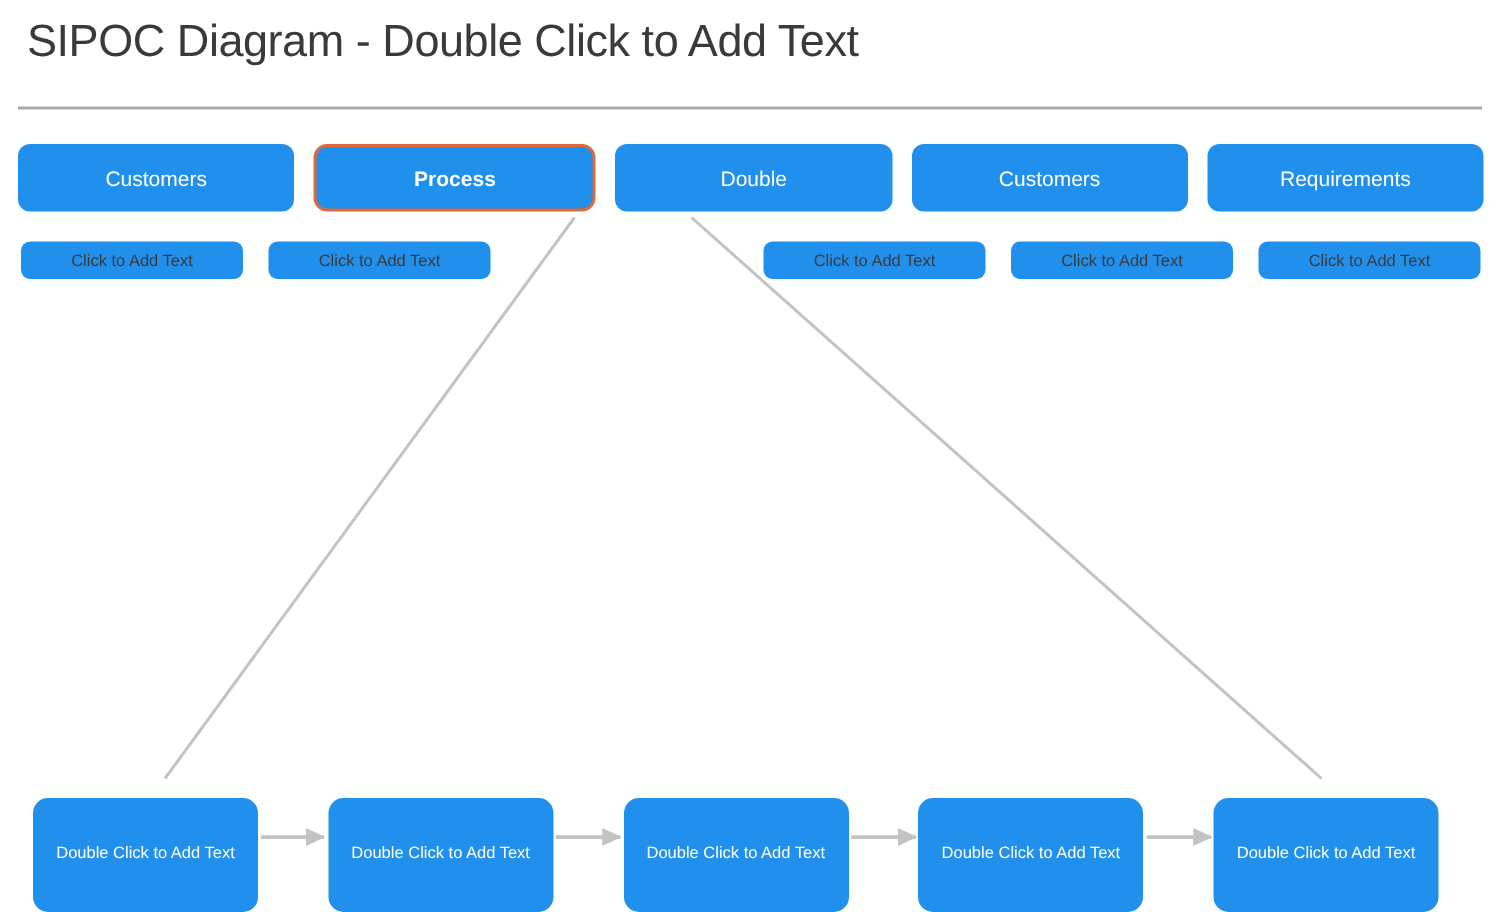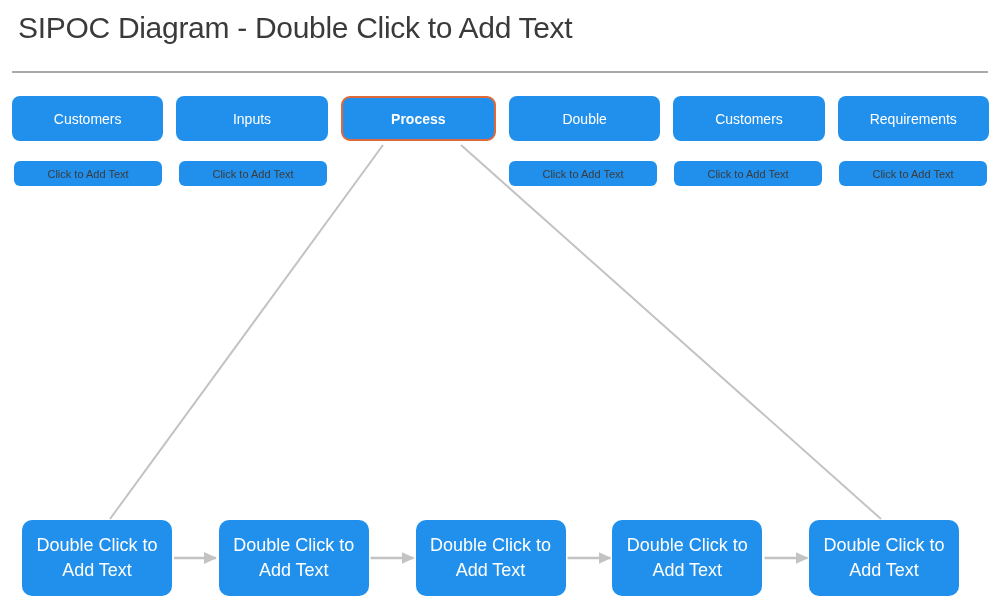--- a/index.html
+++ b/index.html
@@ -107,27 +107,28 @@
     width: 937px;
     display: flex;
     justify-content: space-between;
   }
   .sbox {
     width: 150px;
     height: 76px;
     background: var(--box-fill);
     border-radius: 10px;
     color: var(--box-text);
-    font-size: 18px;
+    font-size: 11px;
     line-height: 1.4;
     display: flex;
     align-items: center;
     justify-content: center;
     text-align: center;
     padding: 0 10px;
+    margin-top: 12px;
   }
 </style>
 </head>
 <body>
 
 <div class="canvas">
 
   <h1 class="title">SIPOC Diagram - Double Click to Add Text</h1>
   <div class="title-rule"></div>
 
@@ -140,21 +141,20 @@
     <line class="conn" x1="383" y1="145" x2="110" y2="519"></line>
     <line class="conn" x1="461" y1="145" x2="881" y2="519"></line>
     <line class="conn arrow" x1="174" y1="558" x2="216" y2="558" marker-end="url(#ah)"></line>
     <line class="conn arrow" x1="370.5" y1="558" x2="413.5" y2="558" marker-end="url(#ah)"></line>
     <line class="conn arrow" x1="567.5" y1="558" x2="610.5" y2="558" marker-end="url(#ah)"></line>
     <line class="conn arrow" x1="764.5" y1="558" x2="807.5" y2="558" marker-end="url(#ah)"></line>
   </svg>
 
   <div class="header-row">
     <div class="hbox">Customers</div>
-    <div class="hbox">Inputs</div>
     <div class="hbox selected">Process</div>
     <div class="hbox">Double</div>
     <div class="hbox">Customers</div>
     <div class="hbox">Requirements</div>
   </div>
 
   <div class="placeholder-row">
     <div class="pcell">
       <div class="pbox">Click to Add Text</div>
     </div>

